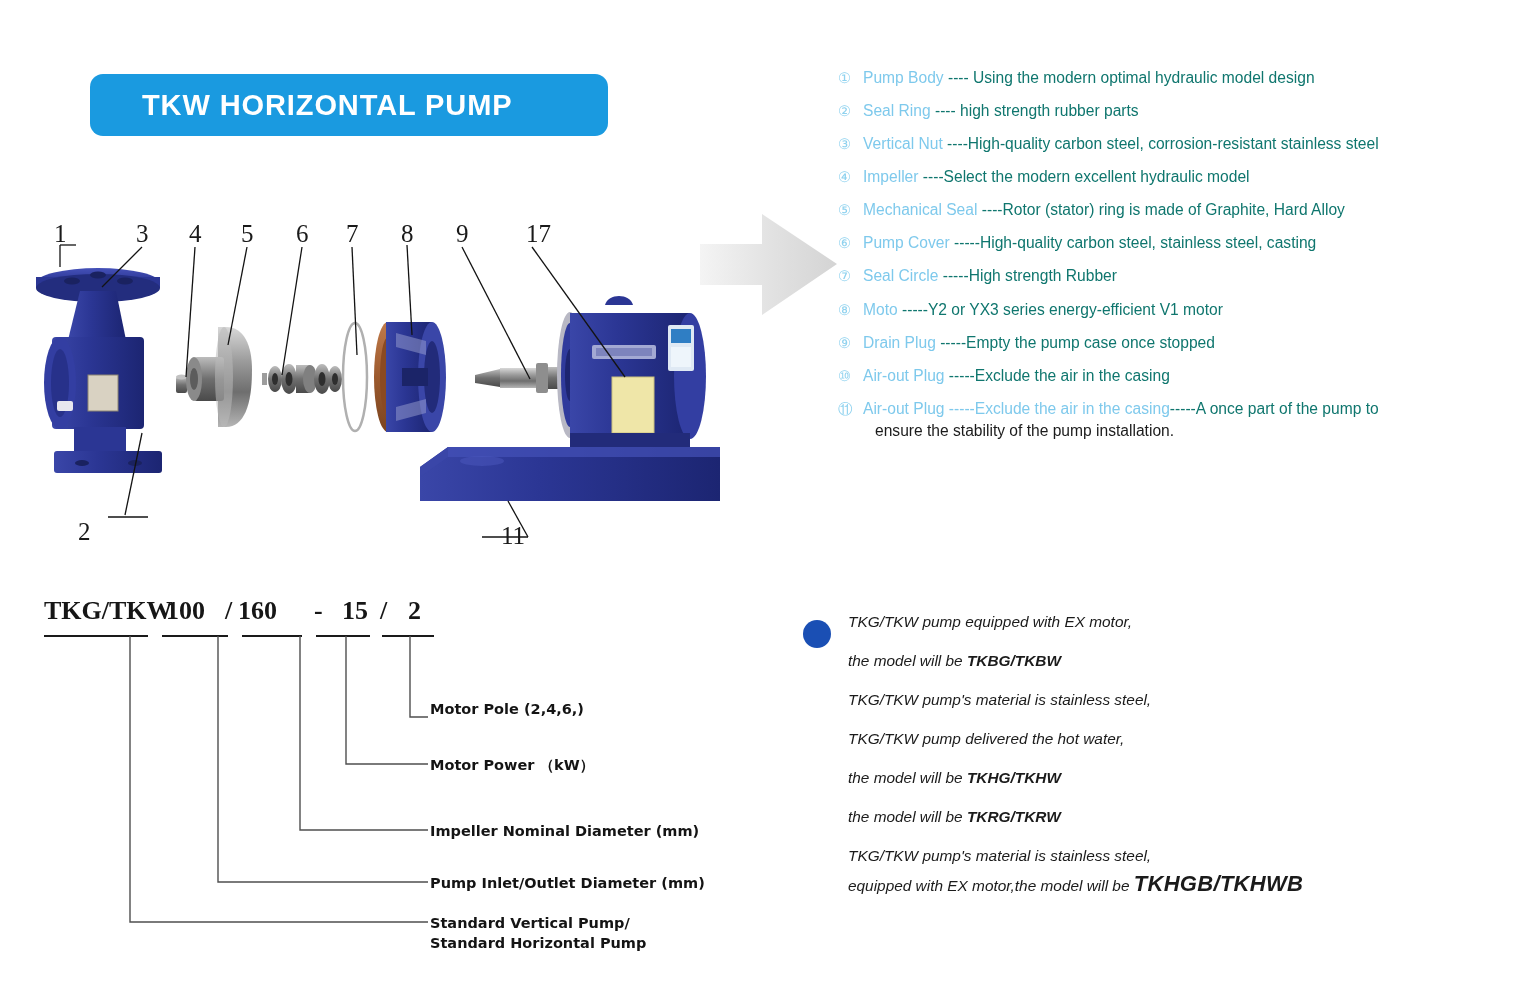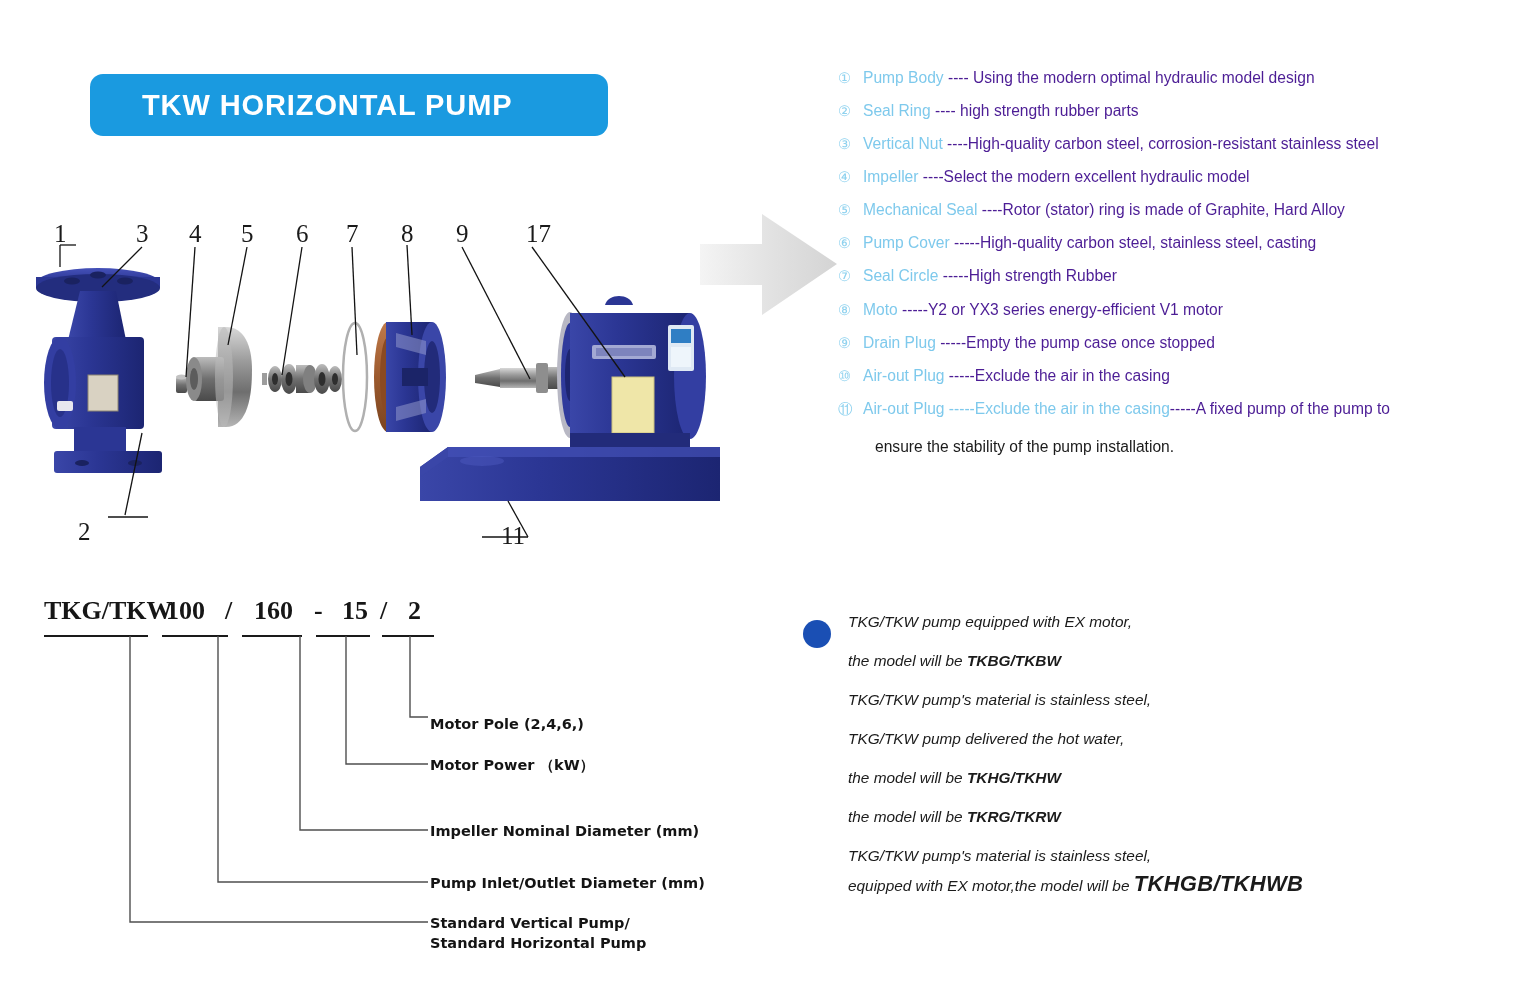--- a/index.html
+++ b/index.html
@@ -54,23 +54,23 @@
   }
   .lg-num {
     flex: 0 0 auto;
     width: 25px;
     color: #8fd2ef;
     font-size: 14.5px;
     line-height: 1.42;
   }
   .lg-body { flex: 1 1 auto; }
   .lg-name { color: #7ec9ec; }
-  .lg-desc { color: #4c1d95; }
+  .lg-desc { color: #0f766e; }
   .lg-desc.tinted { color: #7ec9ec; }
-  .lg-cont { color: #1b1b1b; display: block; padding-left: 12px; margin-top: 18px; }
+  .lg-cont { color: #1b1b1b; display: block; padding-left: 12px; margin-top: 2px; }
 
   
   .model { position: absolute; left: 30px; top: 592px; width: 700px; height: 380px; }
   .code-tok {
     position: absolute;
     font-family: "Liberation Serif", serif;
     font-size: 26px;
     color: #161616;
     font-weight: 700;
     white-space: nowrap;
@@ -351,32 +351,32 @@
     <div class="legend-row">
       <span class="lg-num">⑩</span>
       <span class="lg-body">
         <span class="lg-name">Air-out Plug</span><span class="lg-desc"> -----Exclude the air in the casing</span>
       </span>
     </div>
 
     <div class="legend-row">
       <span class="lg-num">⑪</span>
       <span class="lg-body">
-        <span class="lg-name">Air-out Plug</span><span class="lg-desc tinted"> -----Exclude the air in the casing</span><span class="lg-desc">-----A fixed pump of the pump to</span>
+        <span class="lg-name">Air-out Plug</span><span class="lg-desc tinted"> -----Exclude the air in the casing</span><span class="lg-desc">-----A once part of the pump to</span>
         <span class="lg-cont">ensure the stability of the pump installation.</span>
       </span>
     </div>
   </div>
 
   <div class="model">
 
     <div class="code-tok" style="left:14px;  top:4px;">TKG/TKW</div>
     <div class="code-tok" style="left:136px; top:4px;">100</div>
     <div class="code-tok" style="left:195px; top:4px;">/</div>
-    <div class="code-tok" style="left:224px; top:4px;">160</div>
+    <div class="code-tok" style="left:208px; top:4px;">160</div>
     <div class="code-tok" style="left:284px; top:4px;">-</div>
     <div class="code-tok" style="left:312px; top:4px;">15</div>
     <div class="code-tok" style="left:350px; top:4px;">/</div>
     <div class="code-tok" style="left:378px; top:4px;">2</div>
 
     <svg class="modelsvg" viewBox="0 0 700 380">
       <g stroke="#1a1a1a" stroke-width="2" fill="none">
         <line x1="14" y1="44" x2="118" y2="44"></line>
         <line x1="132" y1="44" x2="198" y2="44"></line>
         <line x1="212" y1="44" x2="272" y2="44"></line>
@@ -390,21 +390,21 @@
         <path d="M316,44 L316,172 L398,172"></path>
 
         <path d="M270,44 L270,238 L398,238"></path>
 
         <path d="M188,44 L188,290 L398,290"></path>
 
         <path d="M100,44 L100,330 L398,330"></path>
       </g>
     </svg>
 
-    <div class="mlabel" style="left:400px; top:123px;">Motor Pole (2,4,6,)</div>
+    <div class="mlabel" style="left:400px; top:108px;">Motor Pole (2,4,6,)</div>
     <div class="mlabel" style="left:400px; top:164px;">Motor Power  （kW）</div>
     <div class="mlabel" style="left:400px; top:230px;">Impeller Nominal Diameter (mm)</div>
     <div class="mlabel" style="left:400px; top:282px;">Pump Inlet/Outlet Diameter (mm)</div>
     <div class="mlabel" style="left:400px; top:322px;">Standard Vertical Pump/</div>
     <div class="mlabel" style="left:400px; top:342px;">Standard  Horizontal Pump</div>
   </div>
 
   <div class="notes">
     <div class="notes-bullet"></div>
     <div class="notes-body">

